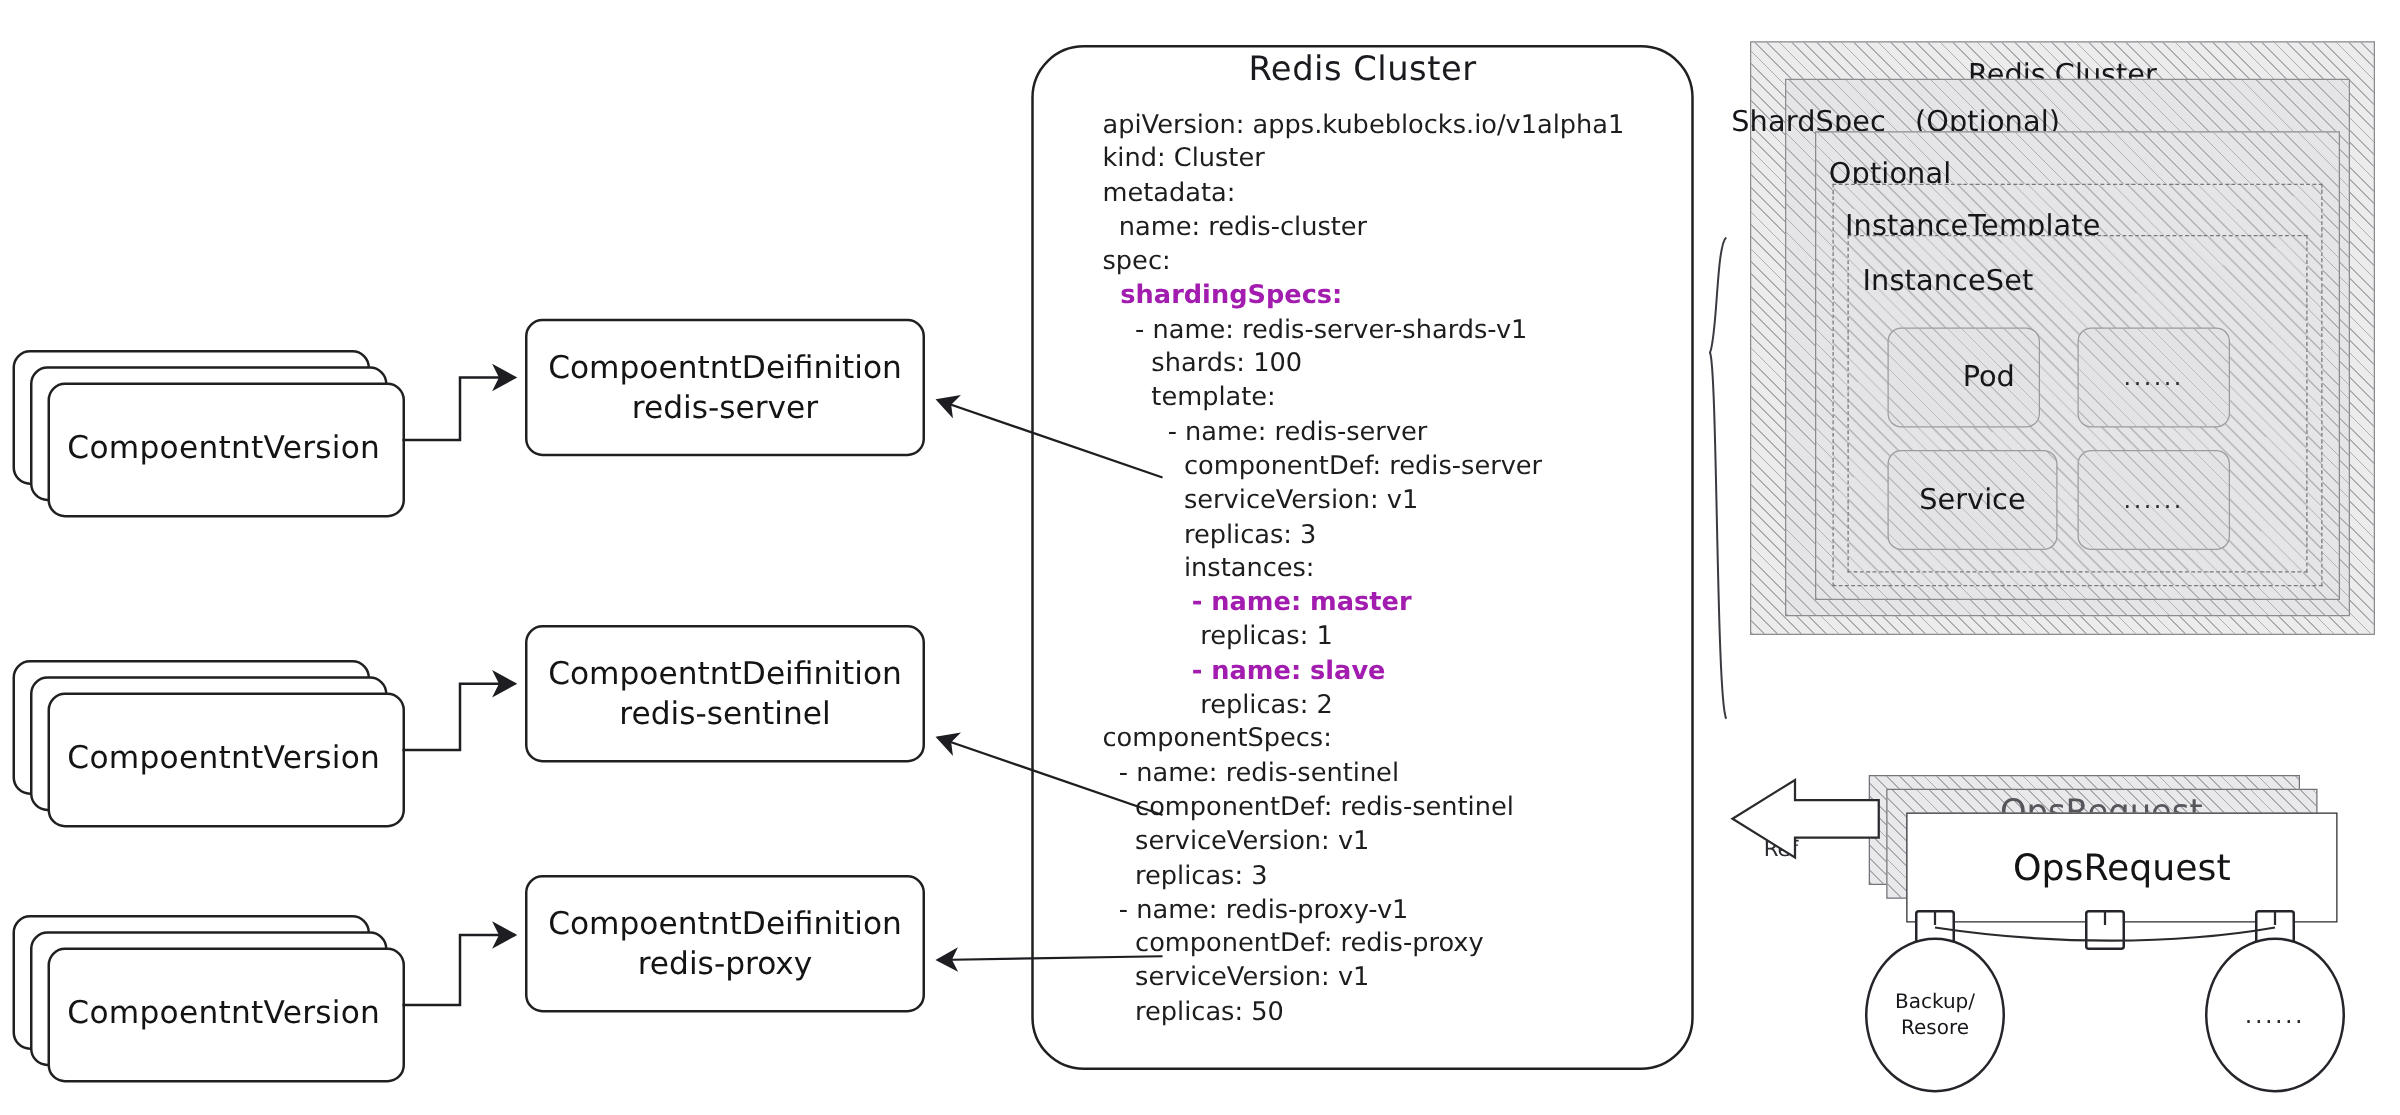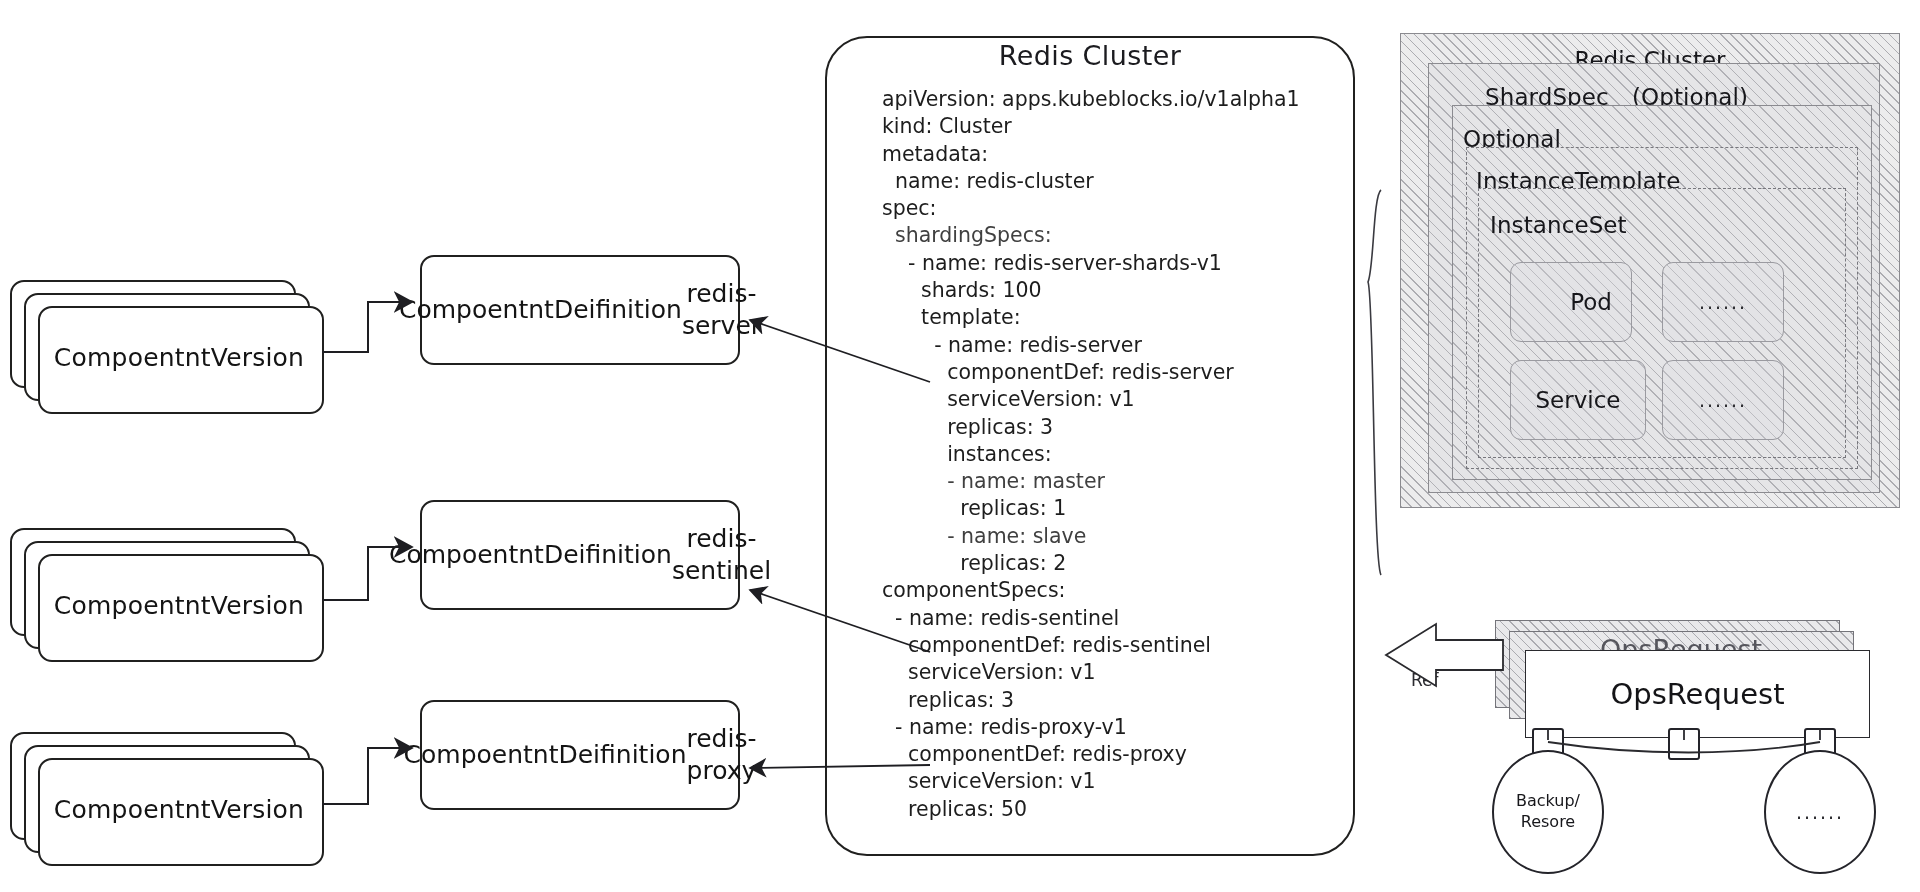--- a/index.html
+++ b/index.html
@@ -20,40 +20,40 @@
   .stack .sh.s2{left:14px;top:13px;}
   .stack .sh.s3{left:28px;top:26px;}
   .stack .lbl{
     position:absolute;display:flex;align-items:center;justify-content:center;
     text-align:center;font-family:"DejaVu Sans", sans-serif;
     font-size:25px;color:#141414;letter-spacing:.2px;line-height:1.25;
   }
 
   .defbox{
     position:absolute;border:2.2px solid #20201f;border-radius:14px;background:#fff;
-    display:flex;flex-direction:row;align-items:center;justify-content:center;
+    display:flex;flex-direction:column;align-items:center;justify-content:center;
     text-align:center;font-size:25px;line-height:1.3;color:#141414;box-sizing:border-box;
   }
   .defbox .l2{display:block;}
 
   
   #yamlCard{
     position:absolute;left:825px;top:36px;width:530px;height:820px;
     border:2.4px solid #20201f;border-radius:42px;background:#fff;box-sizing:border-box;
   }
   #yamlTitle{
     position:absolute;left:825px;top:40px;width:530px;text-align:center;
     font-size:27px;color:#1b1b1f;letter-spacing:.4px;
   }
   #yamlBody{
     position:absolute;left:882px;top:86px;width:470px;
     font-size:20.5px;line-height:27.3px;color:#1d1d1d;white-space:pre;
   }
   #yamlBody .ln{display:block;white-space:pre;}
-  #yamlBody .ln.red{color:#404040;}
+  #yamlBody .ln.red{color:#a21caf;font-weight:bold;}
 
   
   .hatch{
     background-color:#ececed;
     background-image:repeating-linear-gradient(45deg,
         rgba(120,120,128,.55) 0px, rgba(120,120,128,.55) 1px,
         rgba(0,0,0,0) 1px, rgba(0,0,0,0) 7px);
   }
   .hatch2{
     background-color:#e5e5e7;
@@ -167,21 +167,21 @@
   </div>
 
   <div id="yamlCard"></div>
   <div id="yamlTitle">Redis Cluster</div>
   <div id="yamlBody"><span class="ln">apiVersion: apps.kubeblocks.io/v1alpha1</span><span class="ln">kind: Cluster</span><span class="ln">metadata:</span><span class="ln">  name: redis-cluster</span><span class="ln">spec:</span><span class="ln red">  shardingSpecs:</span><span class="ln">    - name: redis-server-shards-v1</span><span class="ln">      shards: 100</span><span class="ln">      template:</span><span class="ln">        - name: redis-server</span><span class="ln">          componentDef: redis-server</span><span class="ln">          serviceVersion: v1</span><span class="ln">          replicas: 3</span><span class="ln">          instances:</span><span class="ln red">          - name: master</span><span class="ln">            replicas: 1</span><span class="ln red">          - name: slave</span><span class="ln">            replicas: 2</span><span class="ln">componentSpecs:</span><span class="ln">  - name: redis-sentinel</span><span class="ln">    componentDef: redis-sentinel</span><span class="ln">    serviceVersion: v1</span><span class="ln">    replicas: 3</span><span class="ln">  - name: redis-proxy-v1</span><span class="ln">    componentDef: redis-proxy</span><span class="ln">    serviceVersion: v1</span><span class="ln">    replicas: 50</span></div>
 
   <div id="panelOuter" class="hatch"></div>
   <div class="pnlTitle" style="left:1400px;top:47px;">Redis Cluster</div>
 
   <div id="panelShard" class="hatch2"></div>
-  <div class="pnlLabel" style="left:1485px;top:82px;text-decoration:underline;">ShardSpec　(Optional)</div>
+  <div class="pnlLabel" style="left:1385px;top:82px;">ShardSpec　(Optional)</div>
 
   <div id="panelComp" class="hatch2"></div>
   <div class="pnlLabel" style="left:1463px;top:126px;">Optional</div>
 
   <div id="panelTmpl" class="hatch2"></div>
   <div class="pnlLabel" style="left:1476px;top:168px;">InstanceTemplate</div>
 
   <div id="panelSet" class="hatch2"></div>
   <div class="pnlLabel" style="left:1490px;top:212px;">InstanceSet</div>
 

